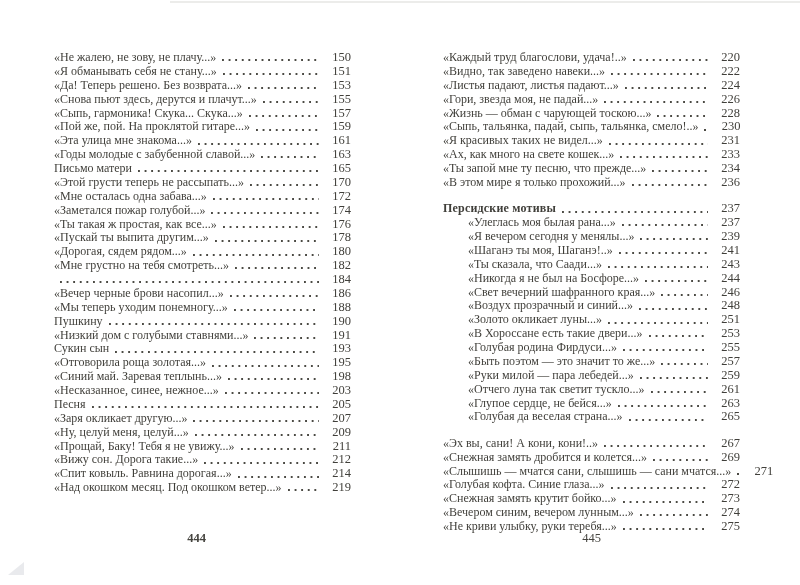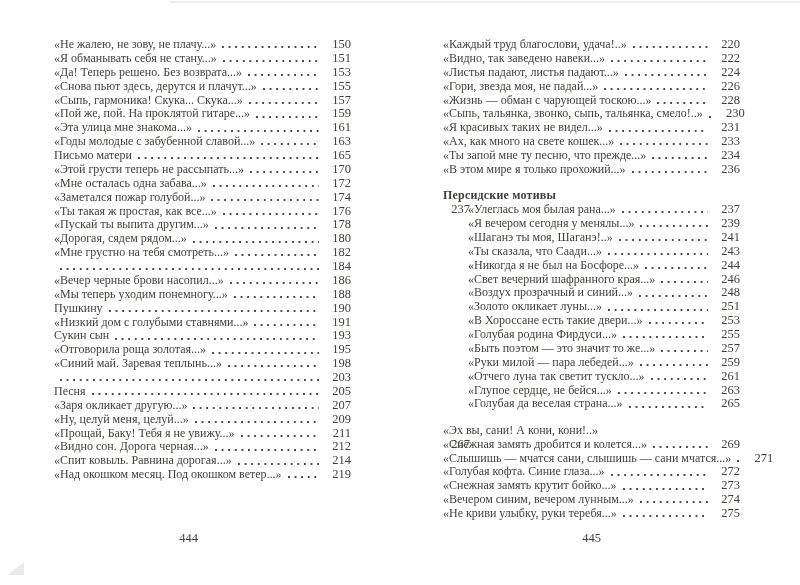--- a/index.html
+++ b/index.html
@@ -28,33 +28,33 @@
   .corner-mark {
     position: absolute;
     left: 8px; top: 562px;
     width: 0; height: 0;
     border-bottom: 13px solid #e3e5e9;
     border-left: 16px solid transparent;
     opacity: .8;
   }
   .toc-col {
     position: absolute;
-    top: 38px;
+    top: 51px;
     width: 297px;
     font-size: 12px;
   }
   .toc-col.left  { left: 54px;  }
   .toc-col.right { left: 443px; }
   .row {
     display: flex;
     height: 13.88px;
     line-height: 13.88px;
     white-space: nowrap;
   }
-  .row.gap    { margin-top: 12.5px; flex-direction: column; }
+  .row.gap    { margin-top: 12.5px; }
   .row.indent { padding-left: 25px; }
   .row.bold .title { font-weight: bold; letter-spacing: .2px; }
   .title {
     flex: 0 0 auto;
     overflow: visible;
   }
   .leader {
     flex: 1 1 auto;
     min-width: 4px;
     margin: 0 5px 0 6px;
@@ -70,21 +70,21 @@
     font-size: 12.5px;
   }
   .folio {
     position: absolute;
     top: 531px;
     width: 297px;
     text-align: center;
     font-size: 12.5px;
     color: #45443f;
   }
-  .folio.left  { left: 40px;  }
+  .folio.left  { left: 48px; font-weight: bold;  }
   .folio.right { left: 443px; }
 </style>
 </head>
 <body style="background: rgb(255, 255, 255);">
 
 <div class="spread" style="color: rgb(64, 63, 58);">
 
   <div class="edge-top"></div>
 
   <div class="toc-col left">
@@ -202,20 +202,21 @@
         <span class="title">«Отговорила роща золотая...»</span>
         <span class="leader"></span>
         <span class="num">195</span>
       </div>
       <div class="row">
         <span class="title">«Синий май. Заревая теплынь...»</span>
         <span class="leader"></span>
         <span class="num">198</span>
       </div>
       <div class="row">
+        <span class="title">«Несказанное, синее, нежное...»</span>
         <span class="leader"></span>
         <span class="num">203</span>
       </div>
       <div class="row">
         <span class="title">Песня</span>
         <span class="leader"></span>
         <span class="num">205</span>
       </div>
       <div class="row">
         <span class="title">«Заря окликает другую...»</span>
@@ -226,21 +227,21 @@
         <span class="title">«Ну, целуй меня, целуй...»</span>
         <span class="leader"></span>
         <span class="num">209</span>
       </div>
       <div class="row">
         <span class="title">«Прощай, Баку! Тебя я не увижу...»</span>
         <span class="leader"></span>
         <span class="num">211</span>
       </div>
       <div class="row">
-        <span class="title">«Видно сон. Дорога черная...»</span>
+        <span class="title">«Вижу сон. Дорога такие...»</span>
         <span class="leader"></span>
         <span class="num">212</span>
       </div>
       <div class="row">
         <span class="title">«Спит ковыль. Равнина дорогая...»</span>
         <span class="leader"></span>
         <span class="num">214</span>
       </div>
       <div class="row">
         <span class="title">«Над окошком месяц. Под окошком ветер...»</span>
@@ -270,21 +271,21 @@
         <span class="title">«Гори, звезда моя, не падай...»</span>
         <span class="leader"></span>
         <span class="num">226</span>
       </div>
       <div class="row">
         <span class="title">«Жизнь — обман с чарующей тоскою...»</span>
         <span class="leader"></span>
         <span class="num">228</span>
       </div>
       <div class="row">
-        <span class="title">«Сыпь, тальянка, звонко, сыпь, тальянка, смело!..»</span>
+        <span class="title">«Сыпь, тальянка, падай, сыпь, тальянка, смело!..»</span>
         <span class="leader"></span>
         <span class="num">230</span>
       </div>
       <div class="row">
         <span class="title">«Я красивых таких не видел...»</span>
         <span class="leader"></span>
         <span class="num">231</span>
       </div>
       <div class="row">
         <span class="title">«Ах, как много на свете кошек...»</span>

